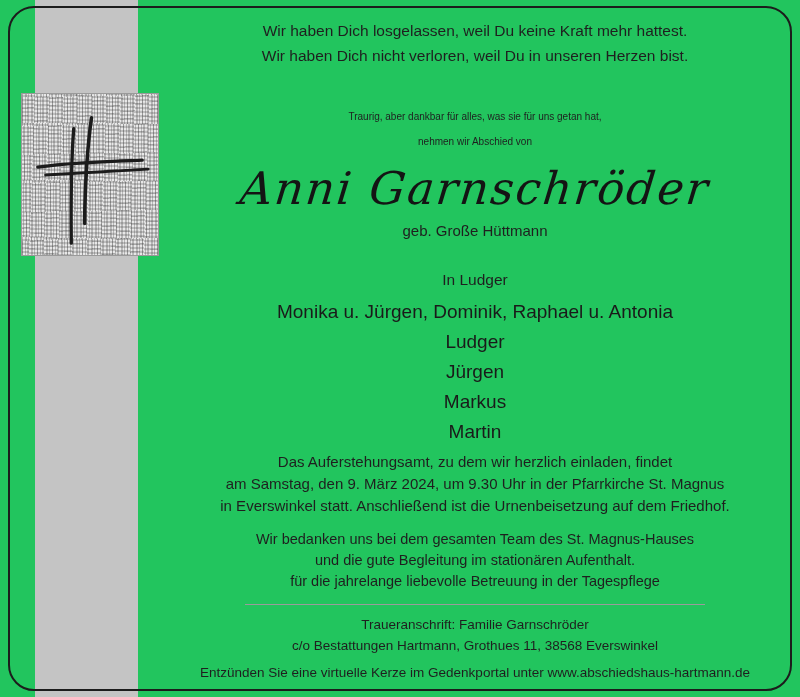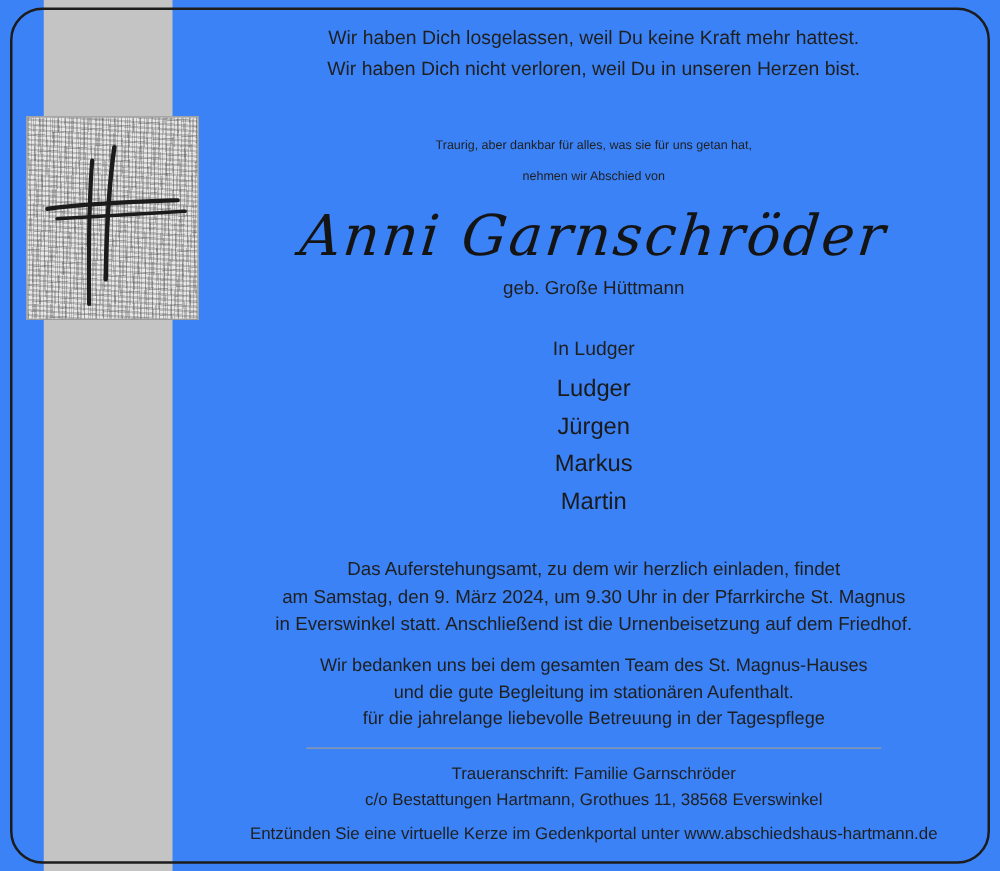--- a/index.html
+++ b/index.html
@@ -13,21 +13,21 @@
     overflow: hidden;
     font-family: "Liberation Sans", sans-serif;
     color: #1a1a1a;
   }
 
   .notice-card {
     position: relative;
     width: 800px;
     height: 697px;
     box-sizing: border-box;
-    background: #3b82f6;
+    background: #22c55e;
     overflow: hidden;
   }
 
   
   .card-border {
     position: absolute;
     left: 8px;
     top: 6px;
     width: 784px;
     height: 685px;
@@ -146,21 +146,21 @@
     margin-top: 6px;
   }
   .survivors .survivor-line {
     font-size: 19px;
     line-height: 30px;
     color: #1a1a1a;
     white-space: nowrap;
   }
 
   .service-info {
-    margin-top: 28px;
+    margin-top: 4px;
     font-size: 15px;
     line-height: 22px;
     color: #1f1f1f;
   }
   .service-info div { white-space: nowrap; }
 
   .gratitude {
     margin-top: 12px;
     font-size: 14.5px;
     line-height: 21px;
@@ -215,20 +215,21 @@
     </div>
 
     <div class="deceased-name">Anni Garnschröder</div>
 
     <div class="maiden-name">geb. Große Hüttmann</div>
 
 
     <div class="in-love">In Ludger</div>
 
     <div class="survivors">
+      <div class="survivor-line">Monika u. Jürgen, Dominik, Raphael u. Antonia</div>
       <div class="survivor-line">Ludger</div>
       <div class="survivor-line">Jürgen</div>
       <div class="survivor-line">Markus</div>
       <div class="survivor-line">Martin</div>
     </div>
 
     <div class="service-info">
       <div>Das Auferstehungsamt, zu dem wir herzlich einladen, findet</div>
       <div>am Samstag, den 9. März 2024, um 9.30 Uhr in der Pfarrkirche St. Magnus</div>
       <div>in Everswinkel statt. Anschließend ist die Urnenbeisetzung auf dem Friedhof.</div>

